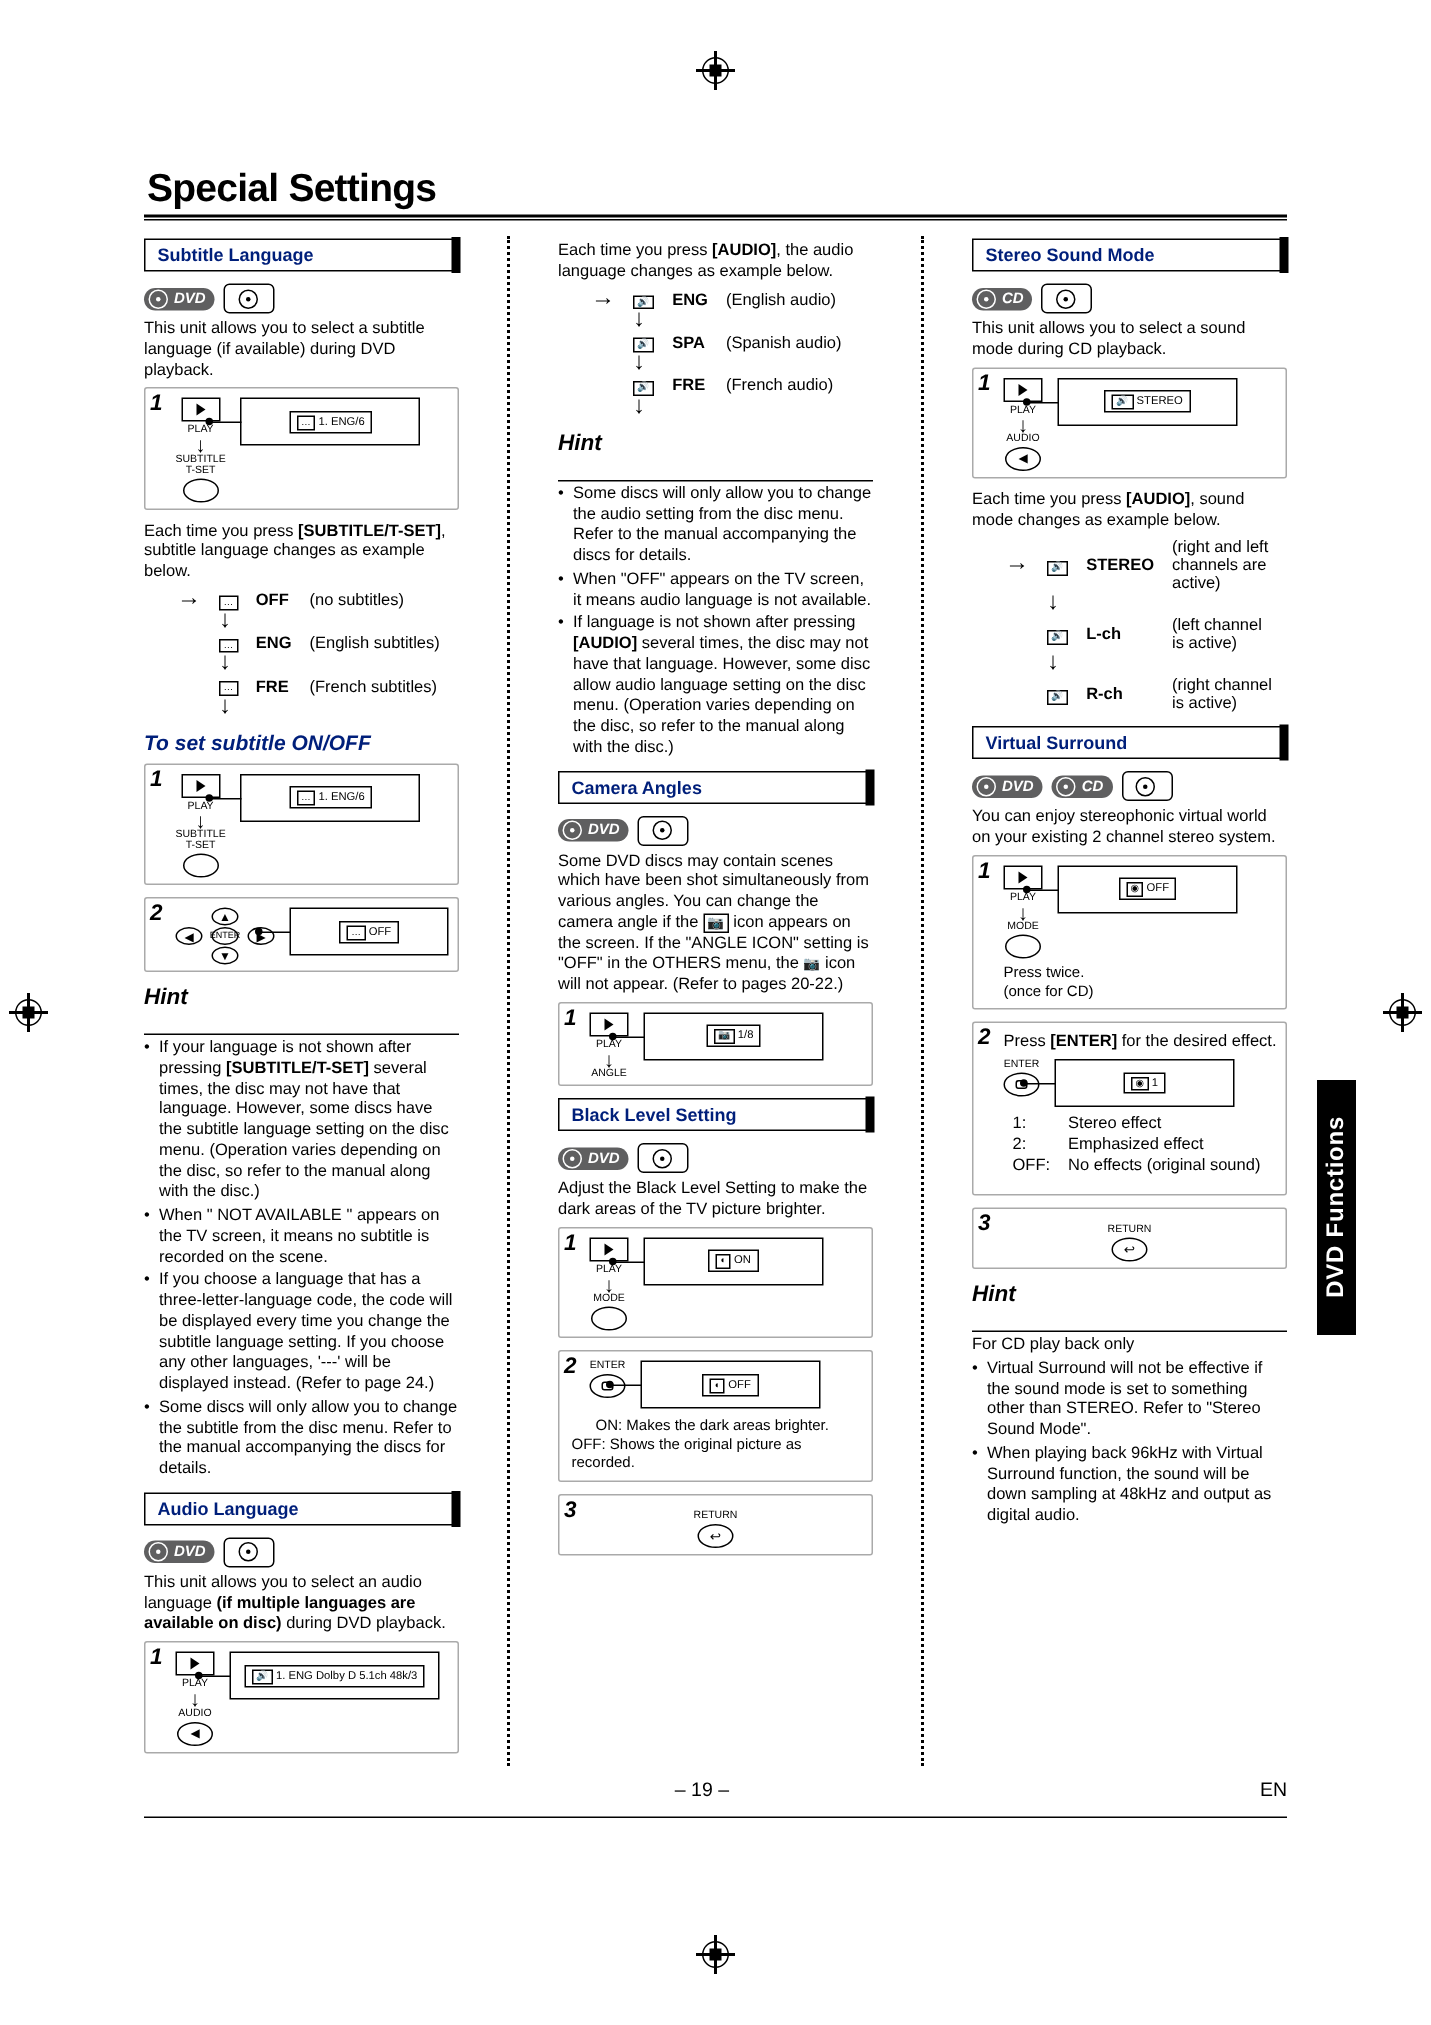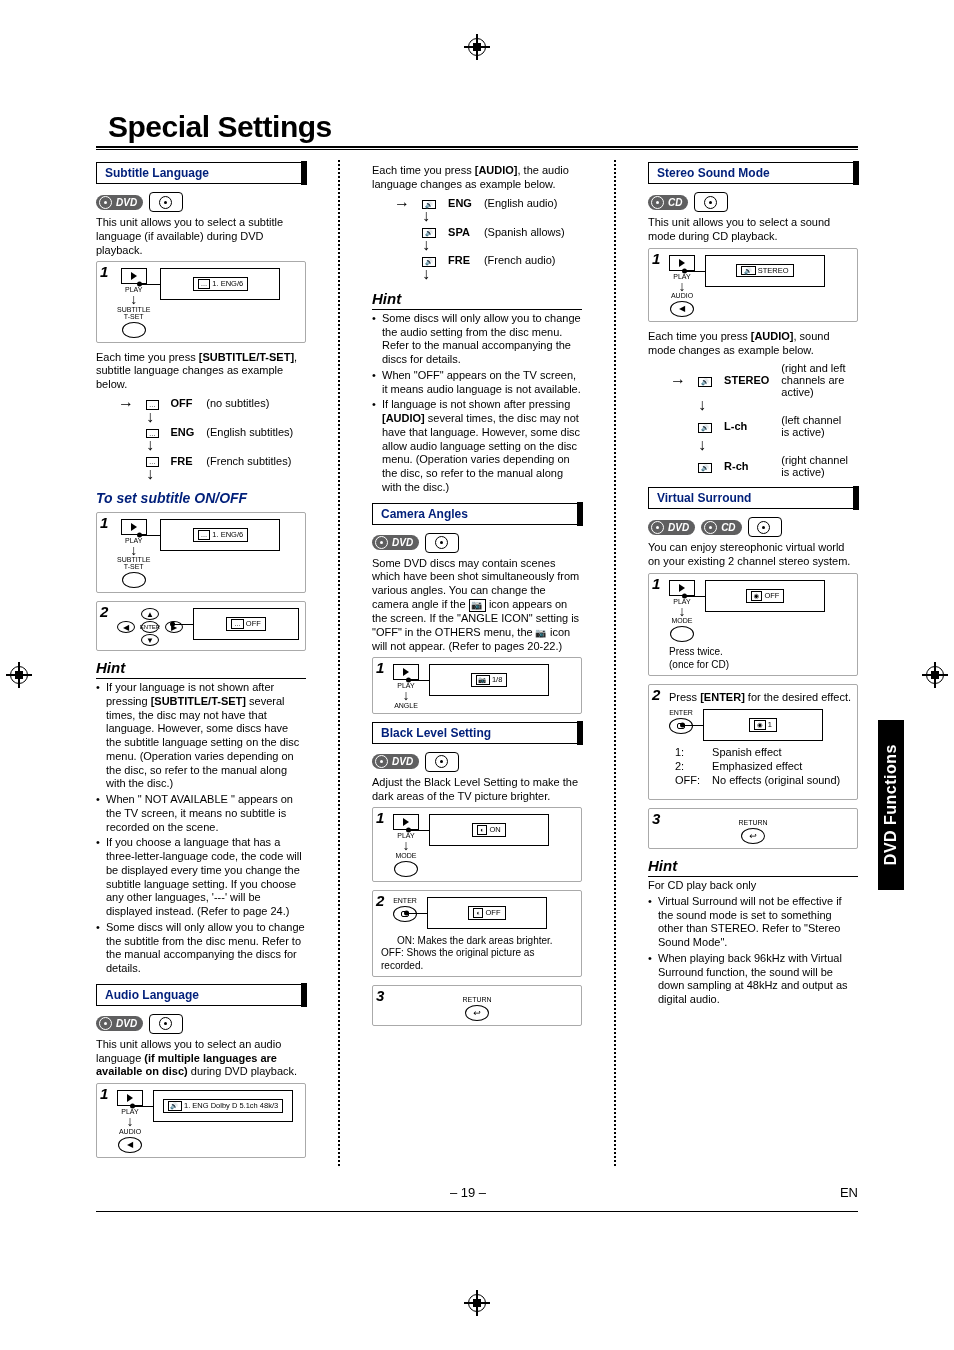--- a/index.html
+++ b/index.html
@@ -10,31 +10,31 @@
   .reg::before, .reg::after { content:""; position:absolute; background:#000; }
   .reg::before { width:26px; height:1.5px; }
   .reg::after  { width:1.5px; height:26px; }
   .reg .sq { width:8px; height:8px; background:#000; }
   .reg-top { top:38px; left:50%; transform:translateX(-50%); }
   .reg-bot { bottom:38px; left:50%; transform:translateX(-50%); }
   .reg-left { left:10px; top:50%; transform:translateY(-50%); }
   .reg-right { right:10px; top:50%; transform:translateY(-50%); }
 
   .content { position:absolute; left:96px; right:96px; top:110px; bottom:130px; }
-  h1.title { font-family:"Myriad Pro","Segoe UI",Arial; font-weight:700; font-size:30px; font-stretch:condensed; margin:0 0 2px 12px; letter-spacing:-0.5px; }
+  h1.title { font-family:"Myriad Pro","Segoe UI",Arial; font-weight:700; font-size:26px; font-stretch:condensed; margin:0 0 2px 2px; letter-spacing:-0.5px; }
   hr.toprule { border:0; border-top:2px solid #000; margin:0 0 1px 0; }
   hr.subrule { border:0; border-top:1px solid #000; margin:0 0 10px 0; }
 
   .cols { display:flex; gap:30px; }
   .col { flex:1 1 0; min-width:0; }
   .vdiv { width:0; border-left:2px dotted #000; margin:0 2px; align-self:stretch; }
 
   .secthead { border:1.5px solid var(--rule); padding:3px 8px; font-weight:700; color:var(--acc); font-size:12px; margin:2px 0 8px 0; position:relative; }
   .secthead::after { content:""; position:absolute; right:-2px; top:-2px; bottom:-2px; width:6px; background:linear-gradient(to right,#000,#000); }
-  .hint { font-style:italic; font-weight:700; color:#000; font-size:15px; margin:6px 0 2px 0; border-bottom:1.5px solid #000; padding-bottom:2px; }
+  .hint { font-style:italic; font-weight:700; color:#000; font-size:15px; margin:6px 0 2px 0; border-bottom:1.5px solid #000; padding-bottom:16px; }
 
   p { margin:4px 0; line-height:1.25; }
   b { font-weight:700; }
   ul.hintlist { margin:2px 0 8px 0; padding-left:0; list-style:none; }
   ul.hintlist > li { position:relative; padding-left:10px; margin:2px 0; line-height:1.25; }
   ul.hintlist > li::before { content:"•"; position:absolute; left:0; top:0; }
 
   .pill { display:inline-flex; align-items:center; gap:4px; border-radius:10px; padding:1px 6px 1px 3px; font-size:10px; font-weight:700; color:#fff; background:#5f5f60; font-style:italic; }
   .pill .disc { width:13px; height:13px; border:1.4px solid #fff; border-radius:50%; display:inline-block; position:relative; }
   .pill .disc::after { content:""; position:absolute; left:4px; top:4px; width:3px; height:3px; border-radius:50%; background:#fff; }
@@ -263,21 +263,21 @@
                 <td>(English audio)</td>
               </tr>
           <tr>
                 <td></td>
                 <td colspan="3"><span class="bigarrow">↓</span></td>
               </tr>
           <tr>
                 <td></td>
                 <td><span class="tinytag">🔊</span></td>
                 <td><b>SPA</b></td>
-                <td>(Spanish allows)</td>
+                <td>(Spanish audio)</td>
               </tr>
           <tr>
                 <td></td>
                 <td colspan="3"><span class="bigarrow">↓</span></td>
               </tr>
           <tr>
                 <td></td>
                 <td><span class="tinytag">🔊</span></td>
                 <td><b>FRE</b></td>
                 <td>(French audio)</td>
@@ -497,21 +497,21 @@
                 </div>
             </div>
             <div class="callout">
                 <span class="inner"><span class="tinytag">◉</span> <span>1</span></span>
               </div>
           </div>
           <table class="lang" style="margin-left:14px;margin-top:4px">
             <tbody>
                 <tr>
                   <td>1:</td>
-                  <td>Spanish effect</td>
+                  <td>Stereo effect</td>
                 </tr>
             <tr>
                   <td>2:</td>
                   <td>Emphasized effect</td>
                 </tr>
             <tr>
                   <td>OFF:</td>
                   <td>No effects (original sound)</td>
                 </tr>
           </tbody>

